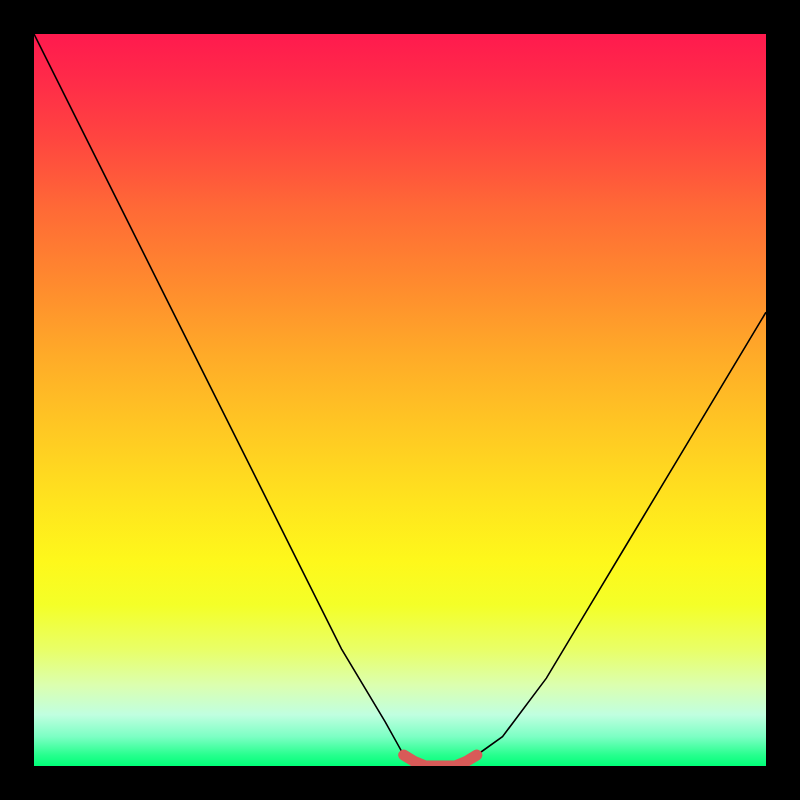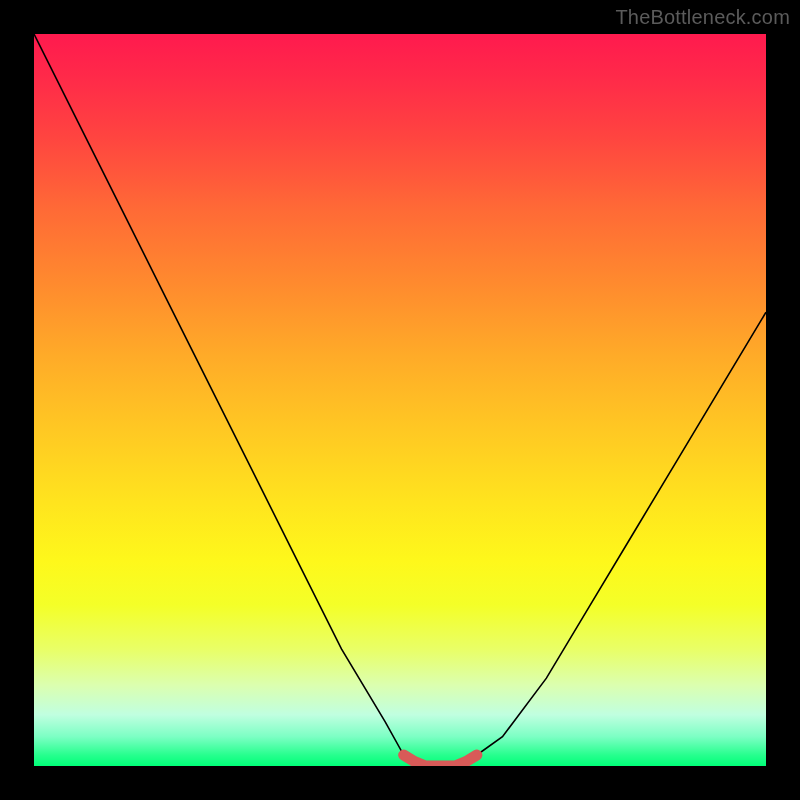--- a/index.html
+++ b/index.html
@@ -61,21 +61,20 @@
     position: absolute;
     inset: 0;
     width: 732px;
     height: 732px;
   }
 </style>
 </head>
 <body>
 
 <div class="frame">
-  <div class="watermark">TheBottleneck.com</div>
   <div class="plot">
     <div class="gradient"></div>
     <svg class="curves" viewBox="0 0 732 732" preserveAspectRatio="none">
       <path id="curve-main" fill="none" stroke="#000000" stroke-width="1.6" d="M0.00 0.00 L43.92 87.84 L87.84 175.68 L131.76 263.52 L175.68 351.36 L219.60 439.20 L263.52 527.04 L307.44 614.88 L351.36 688.08 L369.66 721.02 L391.62 732.00 L420.90 732.00 L442.86 721.02 L468.48 702.72 L512.40 644.16 L556.32 570.96 L600.24 497.76 L644.16 424.56 L688.08 351.36 L732.00 278.16"></path>
       <path id="curve-marker" fill="none" stroke="#d85a58" stroke-width="11" stroke-linecap="round" stroke-linejoin="round" d="M369.66 721.02 L380.64 727.61 L391.62 732.00 L406.26 732.00 L420.90 732.00 L431.88 727.61 L442.86 721.02"></path>
     </svg>
   </div>
 </div>
 
 </body></html>

